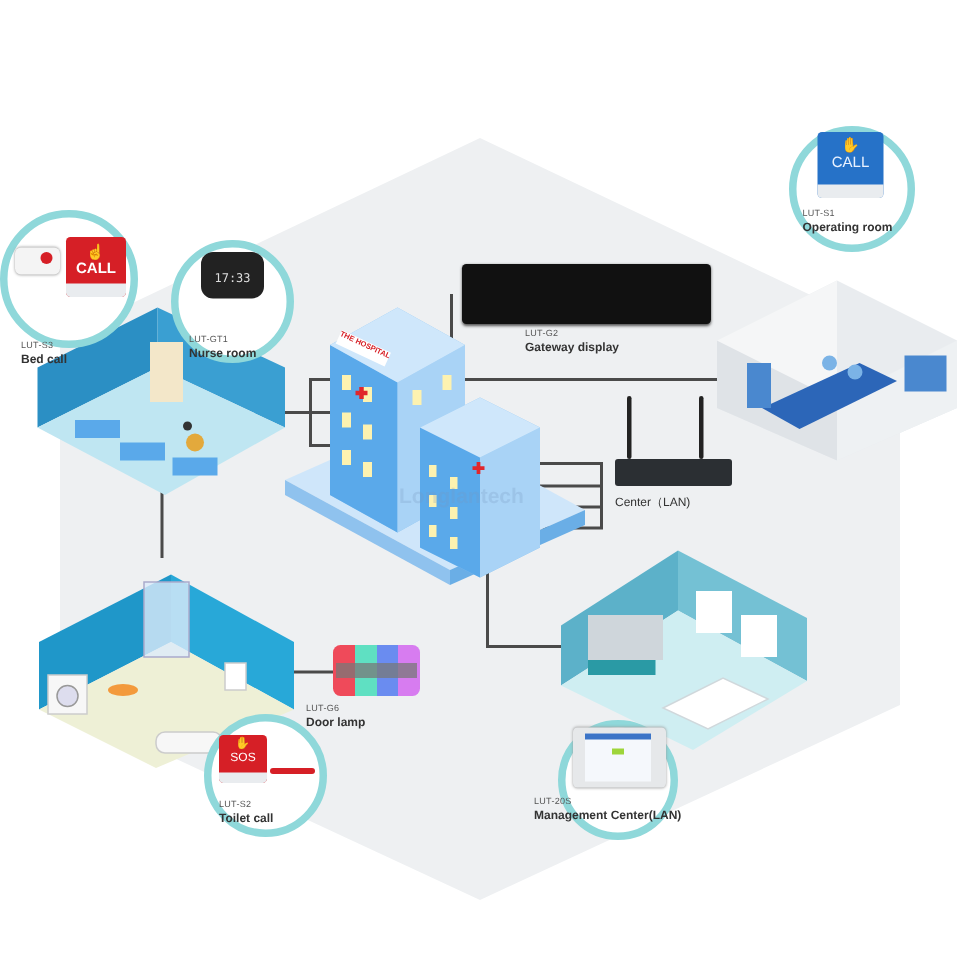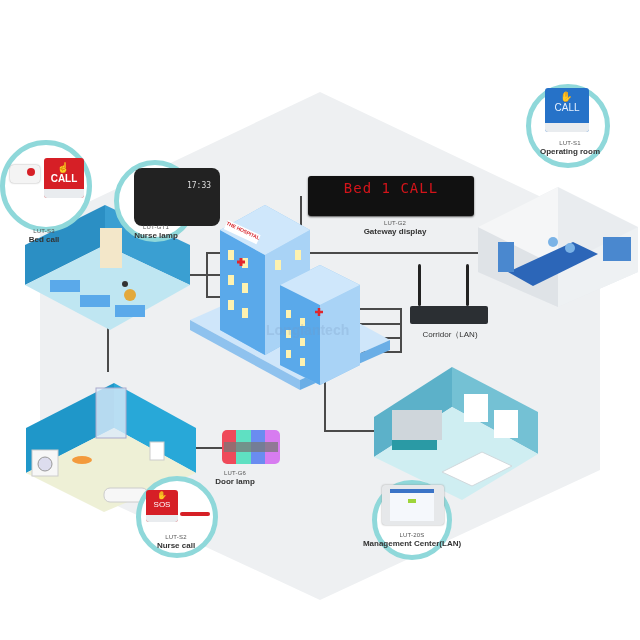--- a/index.html
+++ b/index.html
@@ -1,19 +1,19 @@
 <!DOCTYPE html>
 <html><head>
 <meta charset="utf-8">
 <style>
   html,body{margin:0;padding:0;background:#ffffff;}
   body{width:640px;height:640px;position:relative;overflow:hidden;font-family:"Liberation Sans",sans-serif;}
   .bg-hex{position:absolute;left:0;top:0;width:640px;height:640px;}
   .abs{position:absolute;}
-  .label{position:absolute;text-align:center;color:#333;line-height:1.15;}
+  .label{position:absolute;text-align:left;color:#333;line-height:1.15;}
   .label .model{font-size:6px;color:#555;letter-spacing:0.2px;display:block;}
   .label .name{font-size:8px;color:#333;font-weight:bold;display:block;}
   .line{position:absolute;background:#4a4a4a;}
   .pin{position:absolute;border-radius:50%;background:#fff;border:5px solid #8fd8da;box-sizing:border-box;}
   .led{position:absolute;left:308px;top:176px;width:166px;height:40px;background:#111;border-radius:3px;box-shadow:0 1px 2px #555;}
   .led .t1,.led .t2{display:block;text-align:center;color:#d4141a;font-family:"DejaVu Sans Mono",monospace;font-size:14px;line-height:16px;letter-spacing:1px;}
   .led .t1{margin-top:4px;}
   .device-call{position:absolute;background:#d61f26;border-radius:3px;color:#fff;font-weight:bold;text-align:center;}
   .device-code{position:absolute;background:#2672c8;border-radius:3px;color:#e8f1ff;text-align:center;}
   .panel-bottom{position:absolute;left:0;right:0;bottom:0;background:#e9ecef;border-radius:0 0 3px 3px;}
@@ -62,26 +62,26 @@
   <div style="font-size:10px;margin-top:4px;">☝</div>
   <div style="font-size:10px;">CALL</div>
   <div class="panel-bottom" style="height:9px;"></div>
 </div>
 <div class="label" style="left:14px;top:228px;width:60px;">
   <span class="model">LUT-S3</span>
   <span class="name">Bed call</span>
 </div>
 
 <div class="pin" style="left:114px;top:160px;width:82px;height:82px;"></div>
-<div class="abs" style="left:134px;top:168px;width:42px;height:58px;background:#222;border-radius:8px;padding-left:44px;">
+<div class="abs" style="left:134px;top:168px;width:42px;height:31px;background:#222;border-radius:8px;">
   <div style="color:#ddd;font-size:8px;text-align:center;margin-top:13px;font-family:'DejaVu Sans Mono',monospace;">17:33</div>
 </div>
 <div class="label" style="left:126px;top:224px;width:60px;">
   <span class="model">LUT-GT1</span>
-  <span class="name">Nurse lamp</span>
+  <span class="name">Nurse room</span>
 </div>
 
 <svg class="room" style="left:190px;top:200px;" width="200" height="210" viewBox="0 0 200 210">
   <polygon points="0,120 110,180 200,140 90,80" fill="#cfe6fa"></polygon>
   <polygon points="0,120 110,180 110,190 0,130" fill="#8fc2ee"></polygon>
   <polygon points="110,180 200,140 200,150 110,190" fill="#6aaee6"></polygon>
   <polygon points="30,30 75,5 120,30 120,130 75,155 30,130" fill="#8cc4f2"></polygon>
   <polygon points="30,30 75,55 75,155 30,130" fill="#5aa9ea"></polygon>
   <polygon points="75,55 120,30 120,130 75,155" fill="#a9d3f6"></polygon>
   <polygon points="30,30 75,5 120,30 75,55" fill="#cfe7fb"></polygon>
@@ -104,21 +104,20 @@
   <rect x="96" y="130" width="5" height="8" fill="#fdf2b0"></rect>
     <rect x="110" y="138" width="5" height="8" fill="#fdf2b0"></rect>
   <rect x="96" y="150" width="5" height="8" fill="#fdf2b0"></rect>
     <rect x="110" y="158" width="5" height="8" fill="#fdf2b0"></rect>
   <path d="M125,112 h8 M129,108 v8" stroke="#e0262c" stroke-width="2.5"></path>
 </svg>
 <div class="abs" style="left:228px;top:220px;font-size:5px;color:#d61f26;font-weight:bold;transform:rotate(25deg);transform-origin:left top;">THE HOSPITAL</div>
 <div class="abs" style="left:266px;top:322px;font-size:14px;color:rgba(120,150,190,0.25);font-weight:bold;">Longlantech</div>
 
 <div class="led">
-  <span class="t1">Bed 1 CALL</span>
 </div>
 <div class="label" style="left:350px;top:220px;width:90px;">
   <span class="model">LUT-G2</span>
   <span class="name">Gateway display</span>
 </div>
 
 <svg class="room" style="left:478px;top:182px;" width="162" height="125" viewBox="0 0 162 125">
   <polygon points="0,45 80,5 160,45 160,90 80,125 0,90" fill="#e9ecef"></polygon>
   <polygon points="0,45 80,85 80,125 0,90" fill="#dfe3e7"></polygon>
   <polygon points="80,85 160,45 160,90 80,125" fill="#eef1f3"></polygon>
@@ -137,21 +136,21 @@
 </div>
 <div class="label" style="left:535px;top:140px;width:70px;">
   <span class="model">LUT-S1</span>
   <span class="name">Operating room</span>
 </div>
 
 <div class="abs" style="left:418px;top:264px;width:3px;height:42px;background:#222;border-radius:2px;"></div>
 <div class="abs" style="left:466px;top:264px;width:3px;height:42px;background:#222;border-radius:2px;"></div>
 <div class="abs" style="left:410px;top:306px;width:78px;height:18px;background:#2b2f33;border-radius:2px;"></div>
 <div class="label" style="left:410px;top:330px;width:80px;">
-  <span class="name" style="font-weight:normal;">Corridor（LAN)</span>
+  <span class="name" style="font-weight:normal;">Center（LAN)</span>
 </div>
 
 <svg class="room" style="left:24px;top:378px;" width="176" height="134" viewBox="0 0 176 134">
   <polygon points="2,50 90,5 90,50 2,95" fill="#1f97c9"></polygon>
   <polygon points="90,5 172,50 172,95 90,50" fill="#28a8d8"></polygon>
   <polygon points="2,95 90,50 172,95 80,134" fill="#eef0d6"></polygon>
   <rect x="8" y="72" width="26" height="26" fill="#f7f7f7" stroke="#ccc"></rect>
   <circle cx="21" cy="86" r="7" fill="#dde" stroke="#999"></circle>
   <rect x="72" y="10" width="30" height="50" fill="rgba(220,235,250,0.8)" stroke="#aac"></rect>
   <ellipse cx="58" cy="82" rx="10" ry="4" fill="#f39a3c"></ellipse>
@@ -169,21 +168,21 @@
 
 <div class="pin" style="left:136px;top:476px;width:82px;height:82px;"></div>
 <div class="device-call" style="left:146px;top:490px;width:32px;height:32px;">
   <div style="font-size:8px;margin-top:1px;">✋</div>
   <div style="font-size:8px;font-weight:normal;">SOS</div>
   <div class="panel-bottom" style="height:7px;"></div>
 </div>
 <div class="abs" style="left:180px;top:512px;width:30px;height:4px;background:#d61f26;border-radius:2px;"></div>
 <div class="label" style="left:146px;top:534px;width:60px;">
   <span class="model">LUT-S2</span>
-  <span class="name">Nurse call</span>
+  <span class="name">Toilet call</span>
 </div>
 
 <svg class="room" style="left:372px;top:362px;" width="168" height="138" viewBox="0 0 168 138">
   <polygon points="2,55 80,5 80,45 2,95" fill="#5cb1c9"></polygon>
   <polygon points="80,5 166,50 166,92 80,45" fill="#74c1d4"></polygon>
   <polygon points="2,95 80,45 166,92 90,138" fill="#cfeef2"></polygon>
   <rect x="20" y="48" width="50" height="30" fill="#cfd6db"></rect>
   <rect x="20" y="78" width="45" height="10" fill="#2a9aa5"></rect>
   <rect x="92" y="32" width="24" height="28" fill="#fff"></rect>
   <rect x="122" y="48" width="24" height="28" fill="#fff"></rect>

